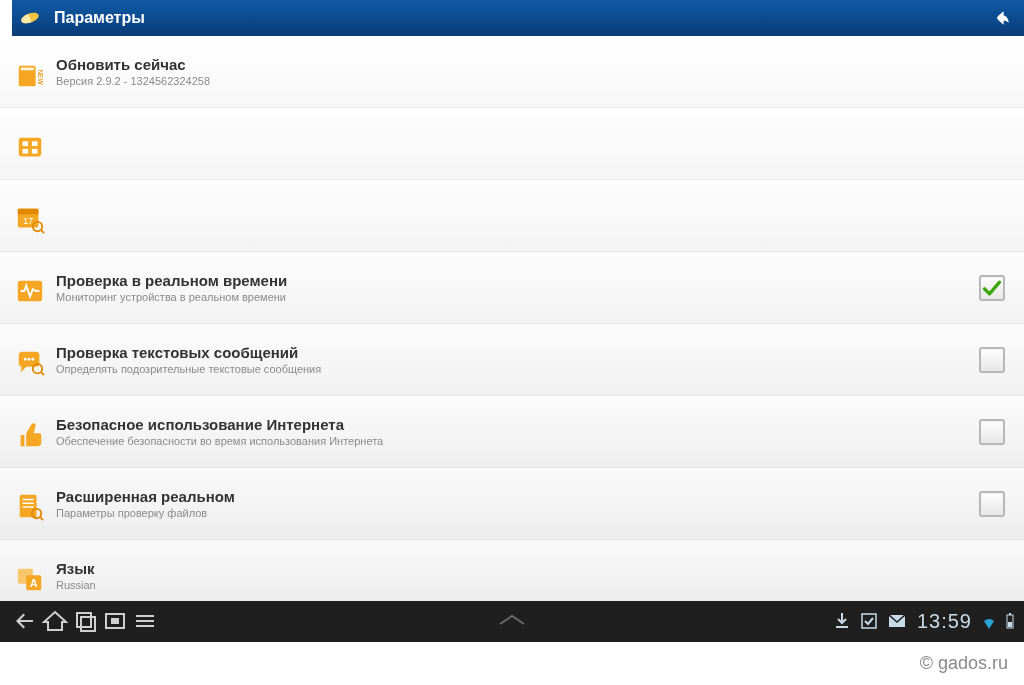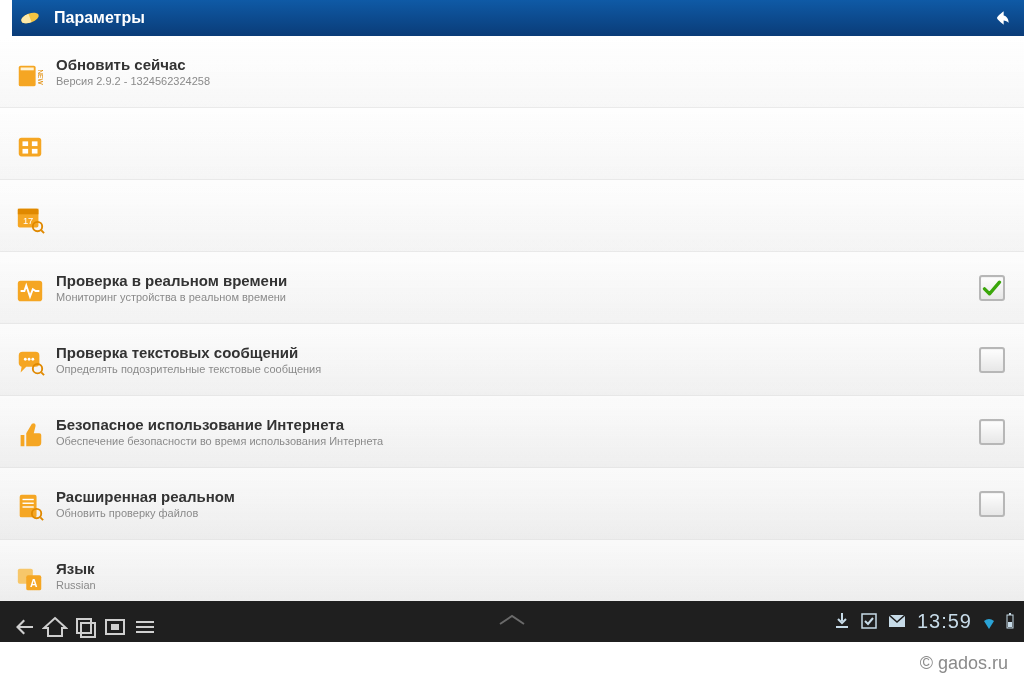--- a/index.html
+++ b/index.html
@@ -49,21 +49,21 @@
   background: linear-gradient(to bottom, #fefefe, #e7e7e7);
   display:flex; align-items:center; justify-content:center;
   box-shadow: inset 0 1px 1px rgba(0,0,0,0.05);
 }
 .checkbox.checked svg { display:block; }
 .checkbox svg { display:none; width:20px; height:20px; }
 
 .navbar {
   height: 42px;
   background: #1f1f1f;
-  display:flex; align-items:flex-end;
+  display:flex; align-items:center;
   padding: 0 10px;
   position: relative;
 }
 .navbar .nav-btn { width:30px; height:30px; display:flex; align-items:center; justify-content:center; cursor:pointer; }
 .navbar .nav-btn svg { fill:#cfcfcf; }
 .navbar .center-caret {
   position:absolute; left:50%; top:50%; transform:translate(-50%,-50%);
 }
 .navbar .center-caret svg { fill:#6a6a6a; }
 .navbar .tray {
@@ -208,21 +208,21 @@
             <rect x="5" y="3" width="18" height="24" rx="2" class="ico-orange"></rect>
             <line x1="8" y1="8" x2="20" y2="8" stroke="#fff" stroke-width="1.5"></line>
             <line x1="8" y1="12" x2="20" y2="12" stroke="#fff" stroke-width="1.5"></line>
             <line x1="8" y1="16" x2="20" y2="16" stroke="#fff" stroke-width="1.5"></line>
             <circle cx="23" cy="23" r="5" fill="none" stroke="#e08900" stroke-width="2"></circle>
             <line x1="27" y1="27" x2="30" y2="30" stroke="#e08900" stroke-width="2"></line>
           </svg>
       </div>
       <div class="text-cell">
         <div class="title-text">Расширенная реальном</div>
-        <div class="sub-text">Обновить проверку файлов</div>
+        <div class="sub-text">Параметры проверку файлов</div>
       </div>
       <div class="check-cell">
         <div class="checkbox">
           
         </div>
       </div>
     </div>
 
     <div class="row">
       <div class="icon-cell">

